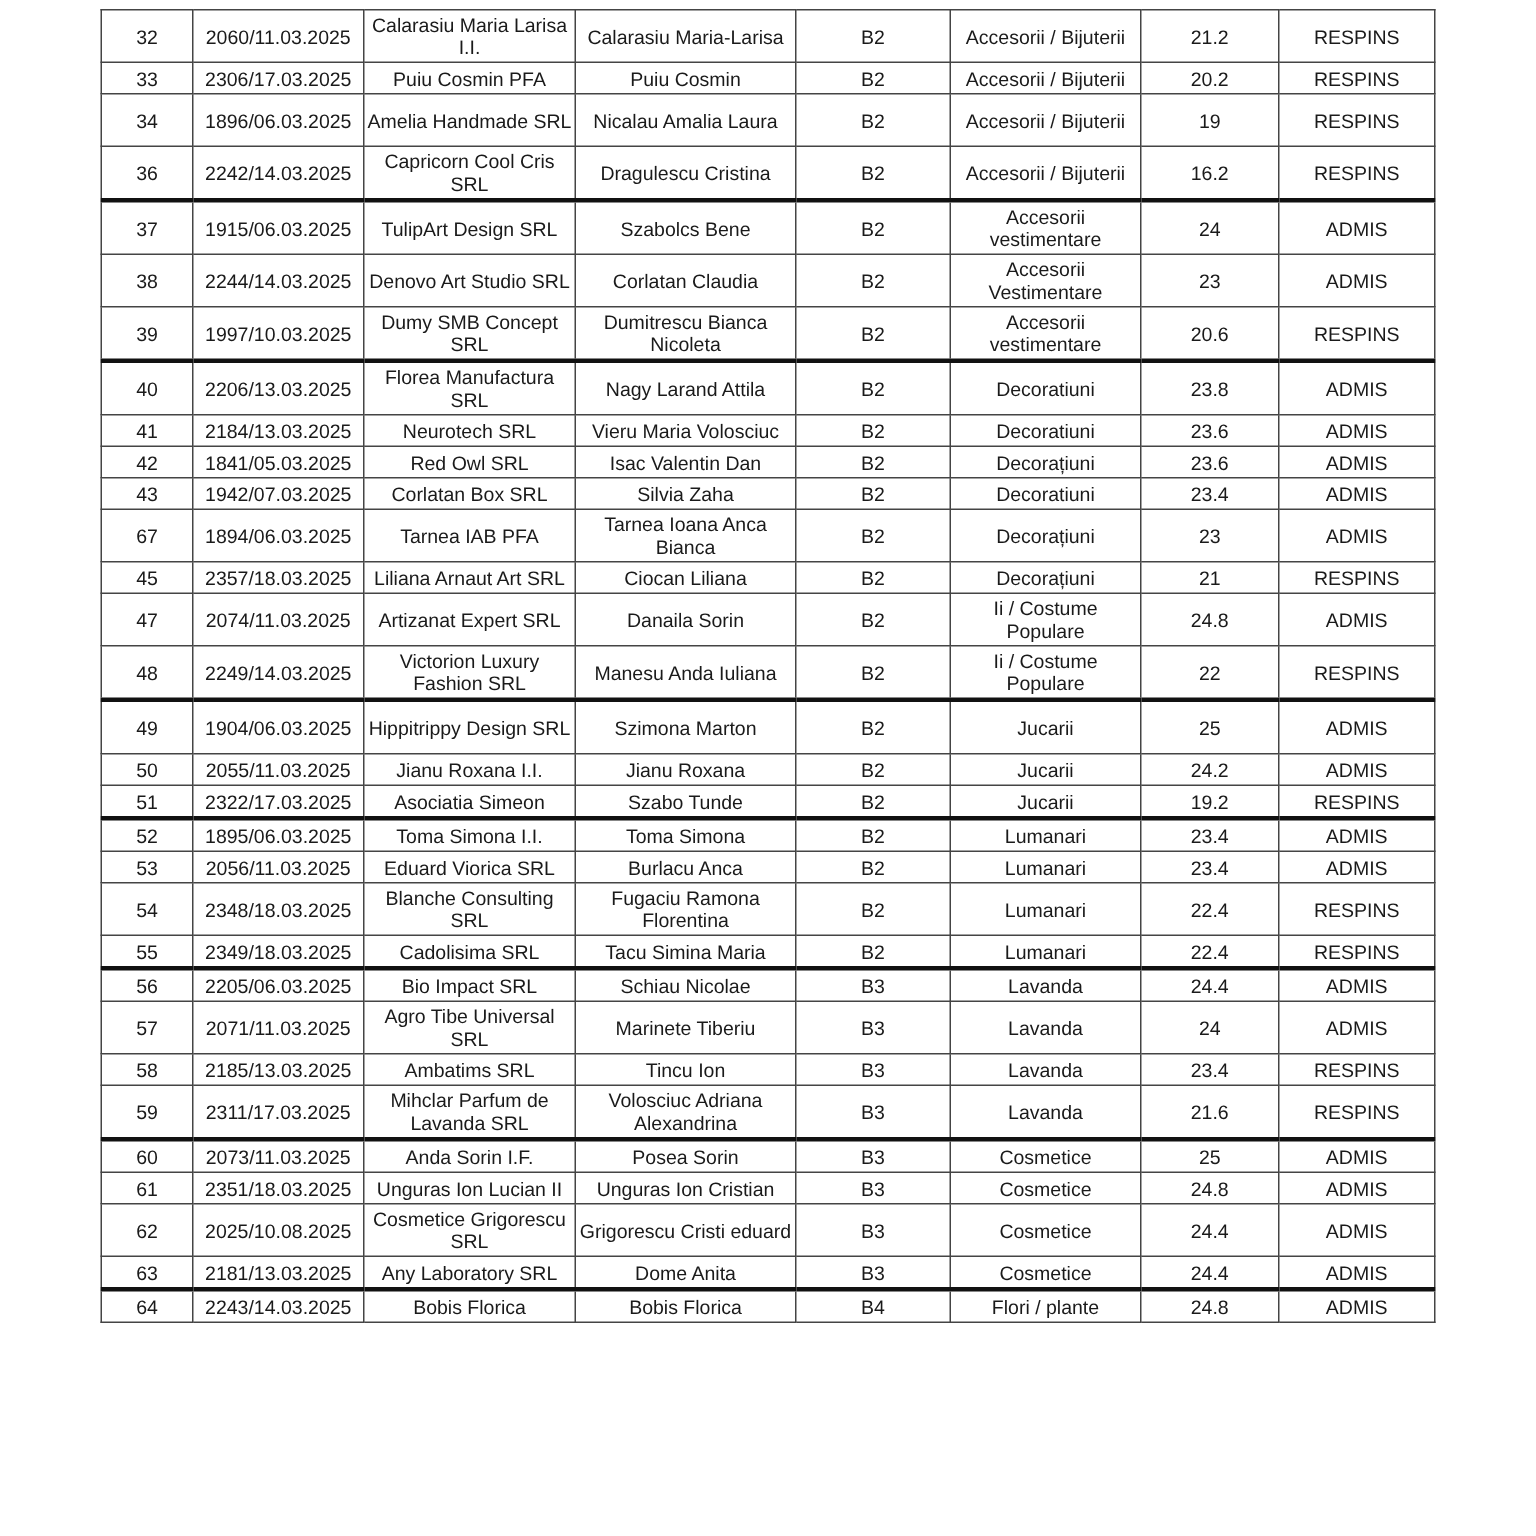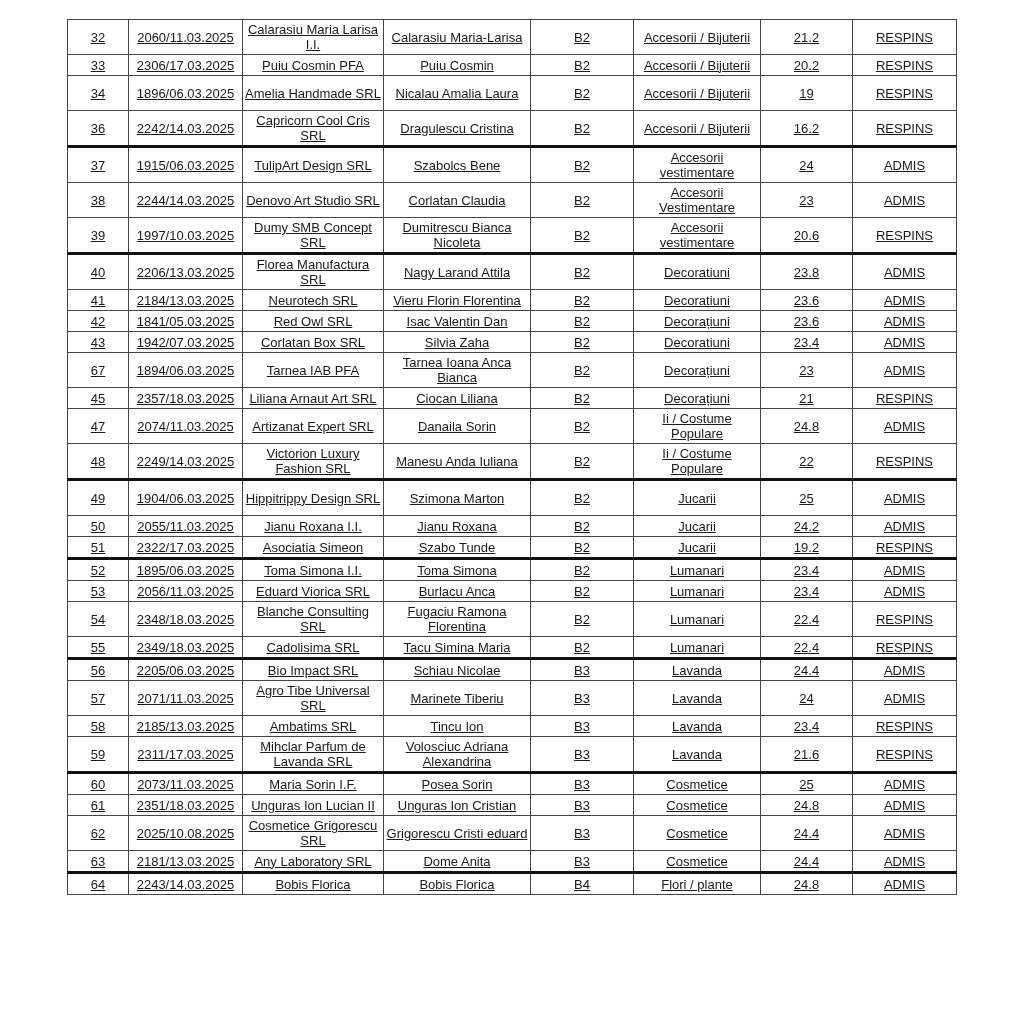--- a/index.html
+++ b/index.html
@@ -1,19 +1,19 @@
 <!DOCTYPE html>
 <html><head>
 <meta charset="utf-8">
 <style>
   html, body { margin: 0; padding: 0; background: #ffffff; }
   body { width: 1024px; height: 1024px; position: relative; overflow: hidden;
          font-family: "Liberation Sans", sans-serif; color: #1a1a1a; }
-  table { position: absolute; left: 67px; top: 19px; border-collapse: collapse;
-          table-layout: fixed; width: 889px; text-decoration: underline; }
+  table { position: absolute; left: 67px; top: 6px; border-collapse: collapse;
+          table-layout: fixed; width: 889px; }
   td { border: 1px solid #444; text-align: center; vertical-align: middle;
        font-size: 13px; line-height: 15px; padding: 0 2px; overflow: hidden; }
   tr.h1 td { height: 20px; }
   tr.h2 td { height: 34px; }
   tr.group-end td { border-bottom: 3px solid #111; }
 </style>
 </head>
 <body>
 
 <table>
@@ -105,21 +105,21 @@
         <td>Nagy Larand Attila</td>
         <td>B2</td>
         <td>Decoratiuni</td>
         <td>23.8</td>
         <td>ADMIS</td>
       </tr>
       <tr class="h1">
         <td>41</td>
         <td>2184/13.03.2025</td>
         <td>Neurotech SRL</td>
-        <td>Vieru Florin Florentina</td>
+        <td>Vieru Maria Volosciuc</td>
         <td>B2</td>
         <td>Decoratiuni</td>
         <td>23.6</td>
         <td>ADMIS</td>
       </tr>
       <tr class="h1">
         <td>42</td>
         <td>1841/05.03.2025</td>
         <td>Red Owl SRL</td>
         <td>Isac Valentin Dan</td>
@@ -284,21 +284,21 @@
         <td>Mihclar Parfum de Lavanda SRL</td>
         <td>Volosciuc Adriana Alexandrina</td>
         <td>B3</td>
         <td>Lavanda</td>
         <td>21.6</td>
         <td>RESPINS</td>
       </tr>
       <tr class="h1">
         <td>60</td>
         <td>2073/11.03.2025</td>
-        <td>Maria Sorin I.F.</td>
+        <td>Anda Sorin I.F.</td>
         <td>Posea Sorin</td>
         <td>B3</td>
         <td>Cosmetice</td>
         <td>25</td>
         <td>ADMIS</td>
       </tr>
       <tr class="h1">
         <td>61</td>
         <td>2351/18.03.2025</td>
         <td>Unguras Ion Lucian II</td>

